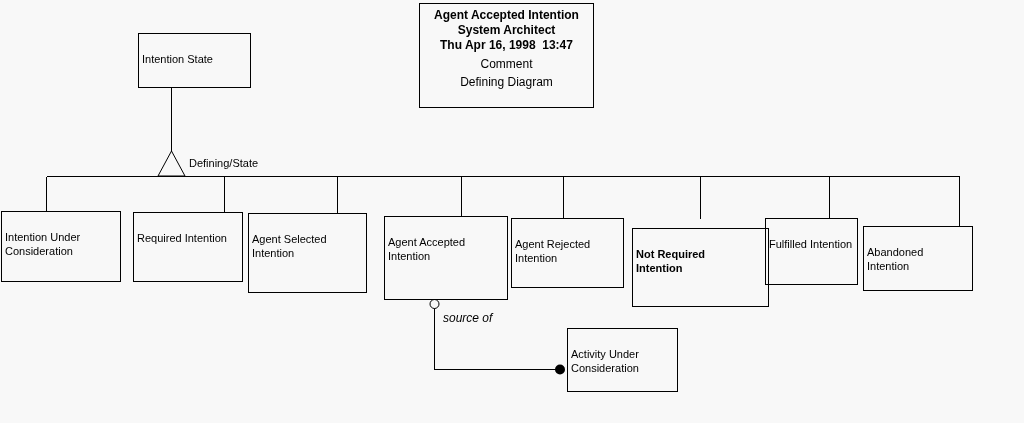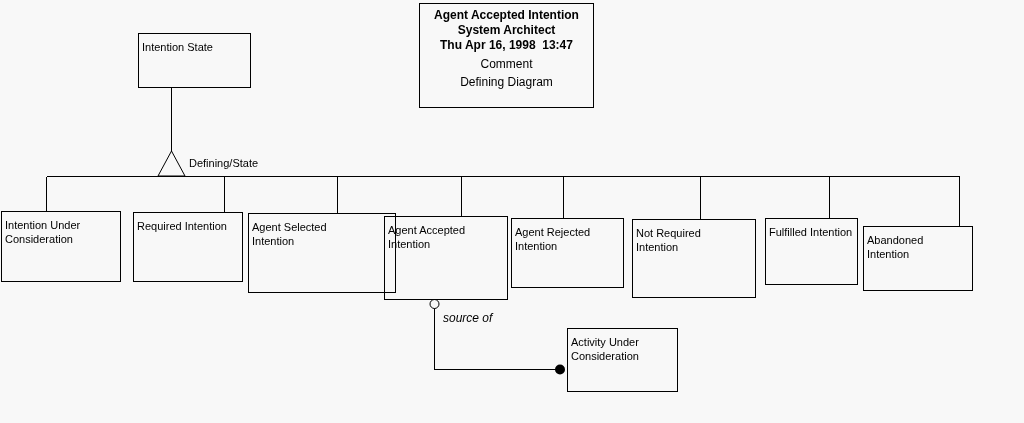--- a/index.html
+++ b/index.html
@@ -18,21 +18,21 @@
   }
   .wires {
     position: absolute;
     left: 0;
     top: 0;
   }
   .node {
     position: absolute;
     box-sizing: border-box;
     border: 1px solid #000;
-    padding: 6px 3px;
+    padding: 18px 3px;
     font-size: 11px;
     line-height: 14px;
     background: transparent;
   }
   .node-label {
     white-space: pre-line;
     display: block;
   }
   .flabel {
     position: absolute;
@@ -127,36 +127,36 @@
 
   <div class="node" style="left:1px; top:211px; width:120px; height:71px;">
     <span class="node-label">Intention Under
 Consideration</span>
   </div>
 
   <div class="node" style="left:133px; top:212px; width:110px; height:70px;">
     <span class="node-label">Required Intention</span>
   </div>
 
-  <div class="node" style="left:248px; top:213px; width:148px; height:80px;">
+  <div class="node" style="left:248px; top:213px; width:119px; height:80px;">
     <span class="node-label">Agent Selected
 Intention</span>
   </div>
 
   <div class="node" style="left:384px; top:216px; width:124px; height:84px;">
     <span class="node-label">Agent Accepted
 Intention</span>
   </div>
 
   <div class="node" style="left:511px; top:218px; width:113px; height:70px;">
     <span class="node-label">Agent Rejected
 Intention</span>
   </div>
 
-  <div class="node" style="left:632px; top:219px; width:124px; height:79px;">
+  <div class="node" style="left:632px; top:228px; width:137px; height:79px;font-weight:bold;">
     <span class="node-label">Not Required
 Intention</span>
   </div>
 
   <div class="node" style="left:765px; top:218px; width:93px; height:67px;">
     <span class="node-label">Fulfilled Intention</span>
   </div>
 
   <div class="node" style="left:863px; top:226px; width:110px; height:65px;">
     <span class="node-label">Abandoned

